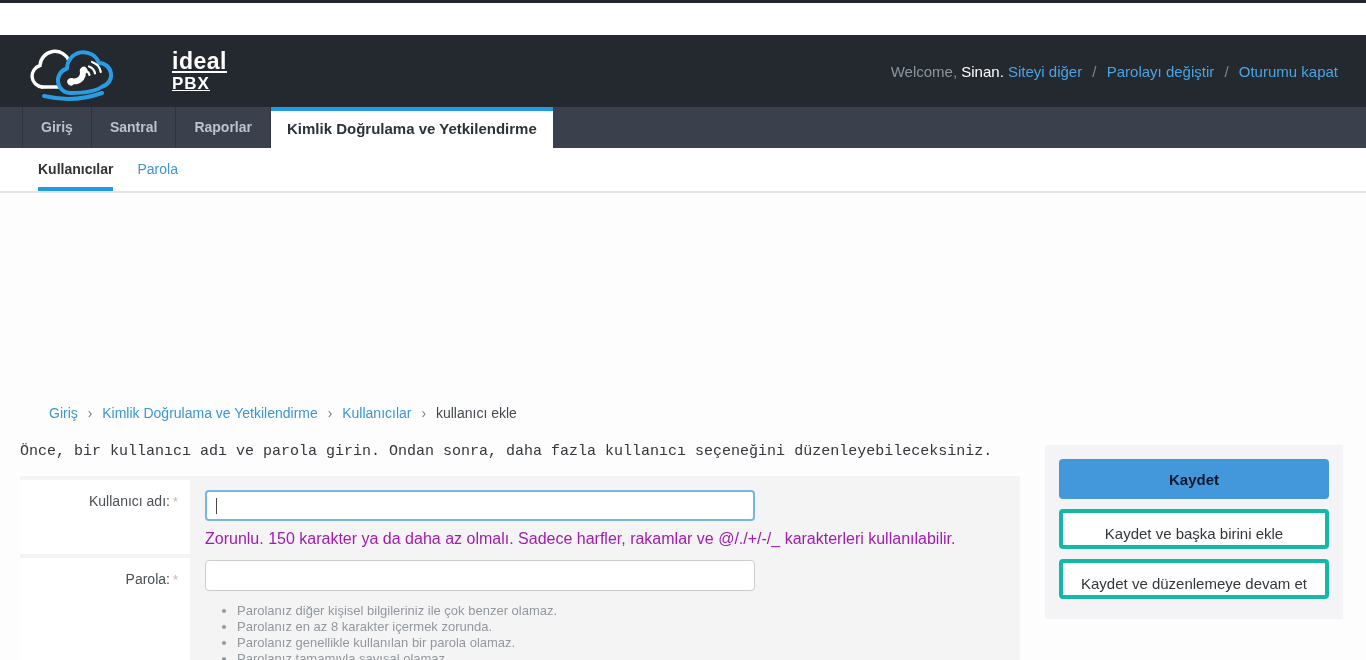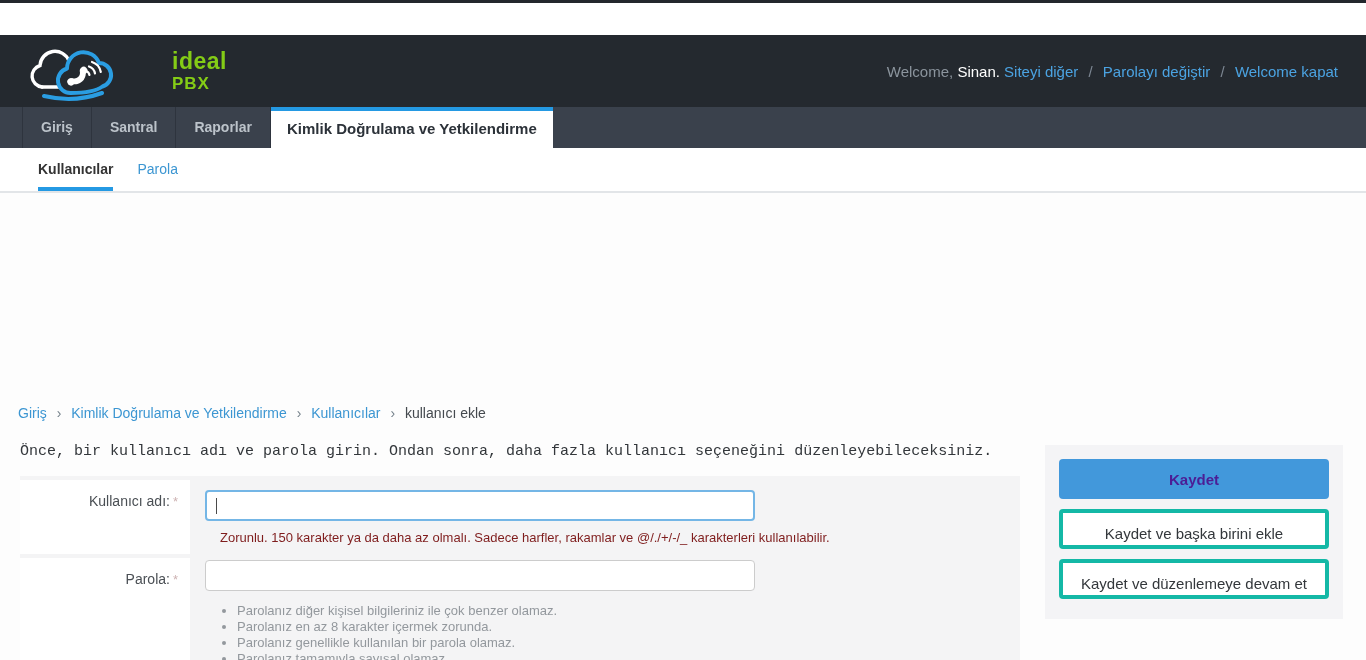--- a/index.html
+++ b/index.html
@@ -9,21 +9,21 @@
     -webkit-font-smoothing:antialiased;
   }
   
   .top-strip{position:absolute;top:0;left:0;right:0;height:3px;background:#23272d;}
   .header{
     position:absolute;top:35px;left:0;right:0;height:72px;background:#24292f;
     display:flex;align-items:center;justify-content:space-between;
     padding:0 28px;box-sizing:border-box;
   }
   .logo{display:flex;align-items:center;text-decoration:none;cursor:pointer;}
-  .logo-text{color:#84cc16;margin-left:6px;line-height:1;}
+  .logo-text{color:#ffffff;margin-left:6px;line-height:1;text-decoration:underline;}
   .logo-brand{font-size:23px;font-weight:bold;letter-spacing:0.5px;}
   .logo-sub{font-size:17px;font-weight:bold;letter-spacing:1px;margin-top:2px;}
   .user-tools{font-size:15px;color:#8b949d;white-space:nowrap;}
   .user-tools .uname{color:#ffffff;}
   .user-tools a{color:#4ba3e2;text-decoration:none;cursor:pointer;}
   .user-tools .sep{color:#7d8793;margin:0 6px;}
   
   .nav{
     position:absolute;top:107px;left:0;right:0;height:41px;background:#3a414c;
     display:flex;padding-left:22px;box-sizing:border-box;overflow:visible;
@@ -41,21 +41,21 @@
   
   .subnav{
     position:absolute;top:148px;left:0;right:0;height:45px;background:#fff;
     border-bottom:2px solid #e2e5e8;box-sizing:border-box;
     display:flex;gap:24px;padding-left:38px;
   }
   .subnav-item{height:43px;line-height:43px;font-size:14px;color:#3c96d2;cursor:pointer;box-sizing:border-box;}
   .subnav-item.active{color:#333;font-weight:bold;border-bottom:4px solid #2499e3;}
   
   .content{position:absolute;top:193px;left:0;right:0;bottom:0;background:#fdfdfd;}
-  .breadcrumb{position:absolute;top:212px;left:18px;font-size:14px;color:#454a4f;}
+  .breadcrumb{position:absolute;top:212px;left:49px;font-size:14px;color:#454a4f;}
   .breadcrumb a{color:#3c96d2;text-decoration:none;cursor:pointer;}
   .breadcrumb .sep{color:#74808a;margin:0 6px;}
   .intro{position:absolute;top:250px;left:20px;font-size:15px;color:#33373b;font-family:Liberation Mono, monospace;}
   
   .form-panel{
     position:absolute;top:283px;left:20px;width:1000px;height:283px;
     background:#f4f4f5;padding-top:4px;box-sizing:border-box;
   }
   .form-row{display:flex;margin-bottom:4px;}
   .r1{height:74px;} .r2{height:124px;}
@@ -68,34 +68,34 @@
   .r1 .field-col{padding-top:10px;}
   .r2 .field-col{padding-top:2px;}
   .input-wrap{position:relative;width:550px;}
   .text-input{
     width:550px;height:31px;border:1px solid #cccccc;border-radius:4px;
     background:#fff;box-sizing:border-box;padding:0 9px;font-size:14px;color:#333;outline:none;
     font-family:"Liberation Sans",sans-serif;
   }
   .text-input.focused{border:2px solid #74b6e6;}
   .caret{position:absolute;left:11px;top:8px;width:1px;height:16px;background:#4a4a4a;}
-  .help{margin-top:9px;font-size:13px;color:#7f1d1d;margin-left:15px;}
+  .help{margin-top:9px;font-size:16px;color:#a21caf;}
   .rules{margin:12px 0 0 0;padding-left:32px;color:#93989d;font-size:13px;}
   .rules li{line-height:16px;margin-bottom:0;}
   
   .actions-panel{
     position:absolute;left:1045px;top:252px;width:298px;height:174px;
     background:#f4f4f6;padding:14px;box-sizing:border-box;
   }
   .btn{
     display:block;width:270px;height:40px;border-radius:4px;font-size:15px;
     text-align:center;line-height:40px;cursor:pointer;box-sizing:border-box;
     font-family:"Liberation Sans",sans-serif;
   }
-  .btn-primary{background:#4298db;color:#4c1d95;border:none;font-weight:bold;}
+  .btn-primary{background:#4298db;color:#0f172a;border:none;font-weight:bold;}
   .btn-secondary{background:#ffffff;color:#33373b;border:4px solid #14b8a6;margin-top:10px;}
 </style>
 </head>
 <body>
 
 <div class="top-strip"></div>
 
 <div class="header">
   <a class="logo">
     <svg width="138" height="62" viewBox="0 0 138 62">
@@ -125,21 +125,21 @@
     </span>
   </a>
 
   <div class="user-tools">
     <span>Welcome,</span>
     <span class="uname">Sinan.</span>
     <a>Siteyi diğer</a>
     <span class="sep">/</span>
     <a>Parolayı değiştir</a>
     <span class="sep">/</span>
-    <a>Welcome kapat</a>
+    <a>Oturumu kapat</a>
   </div>
 </div>
 
 <div class="nav">
   <div class="nav-tab">Giriş</div>
   <div class="nav-tab">Santral</div>
   <div class="nav-tab">Raporlar</div>
   <div class="nav-tab active">Kimlik Doğrulama ve Yetkilendirme</div>
 </div>
 

